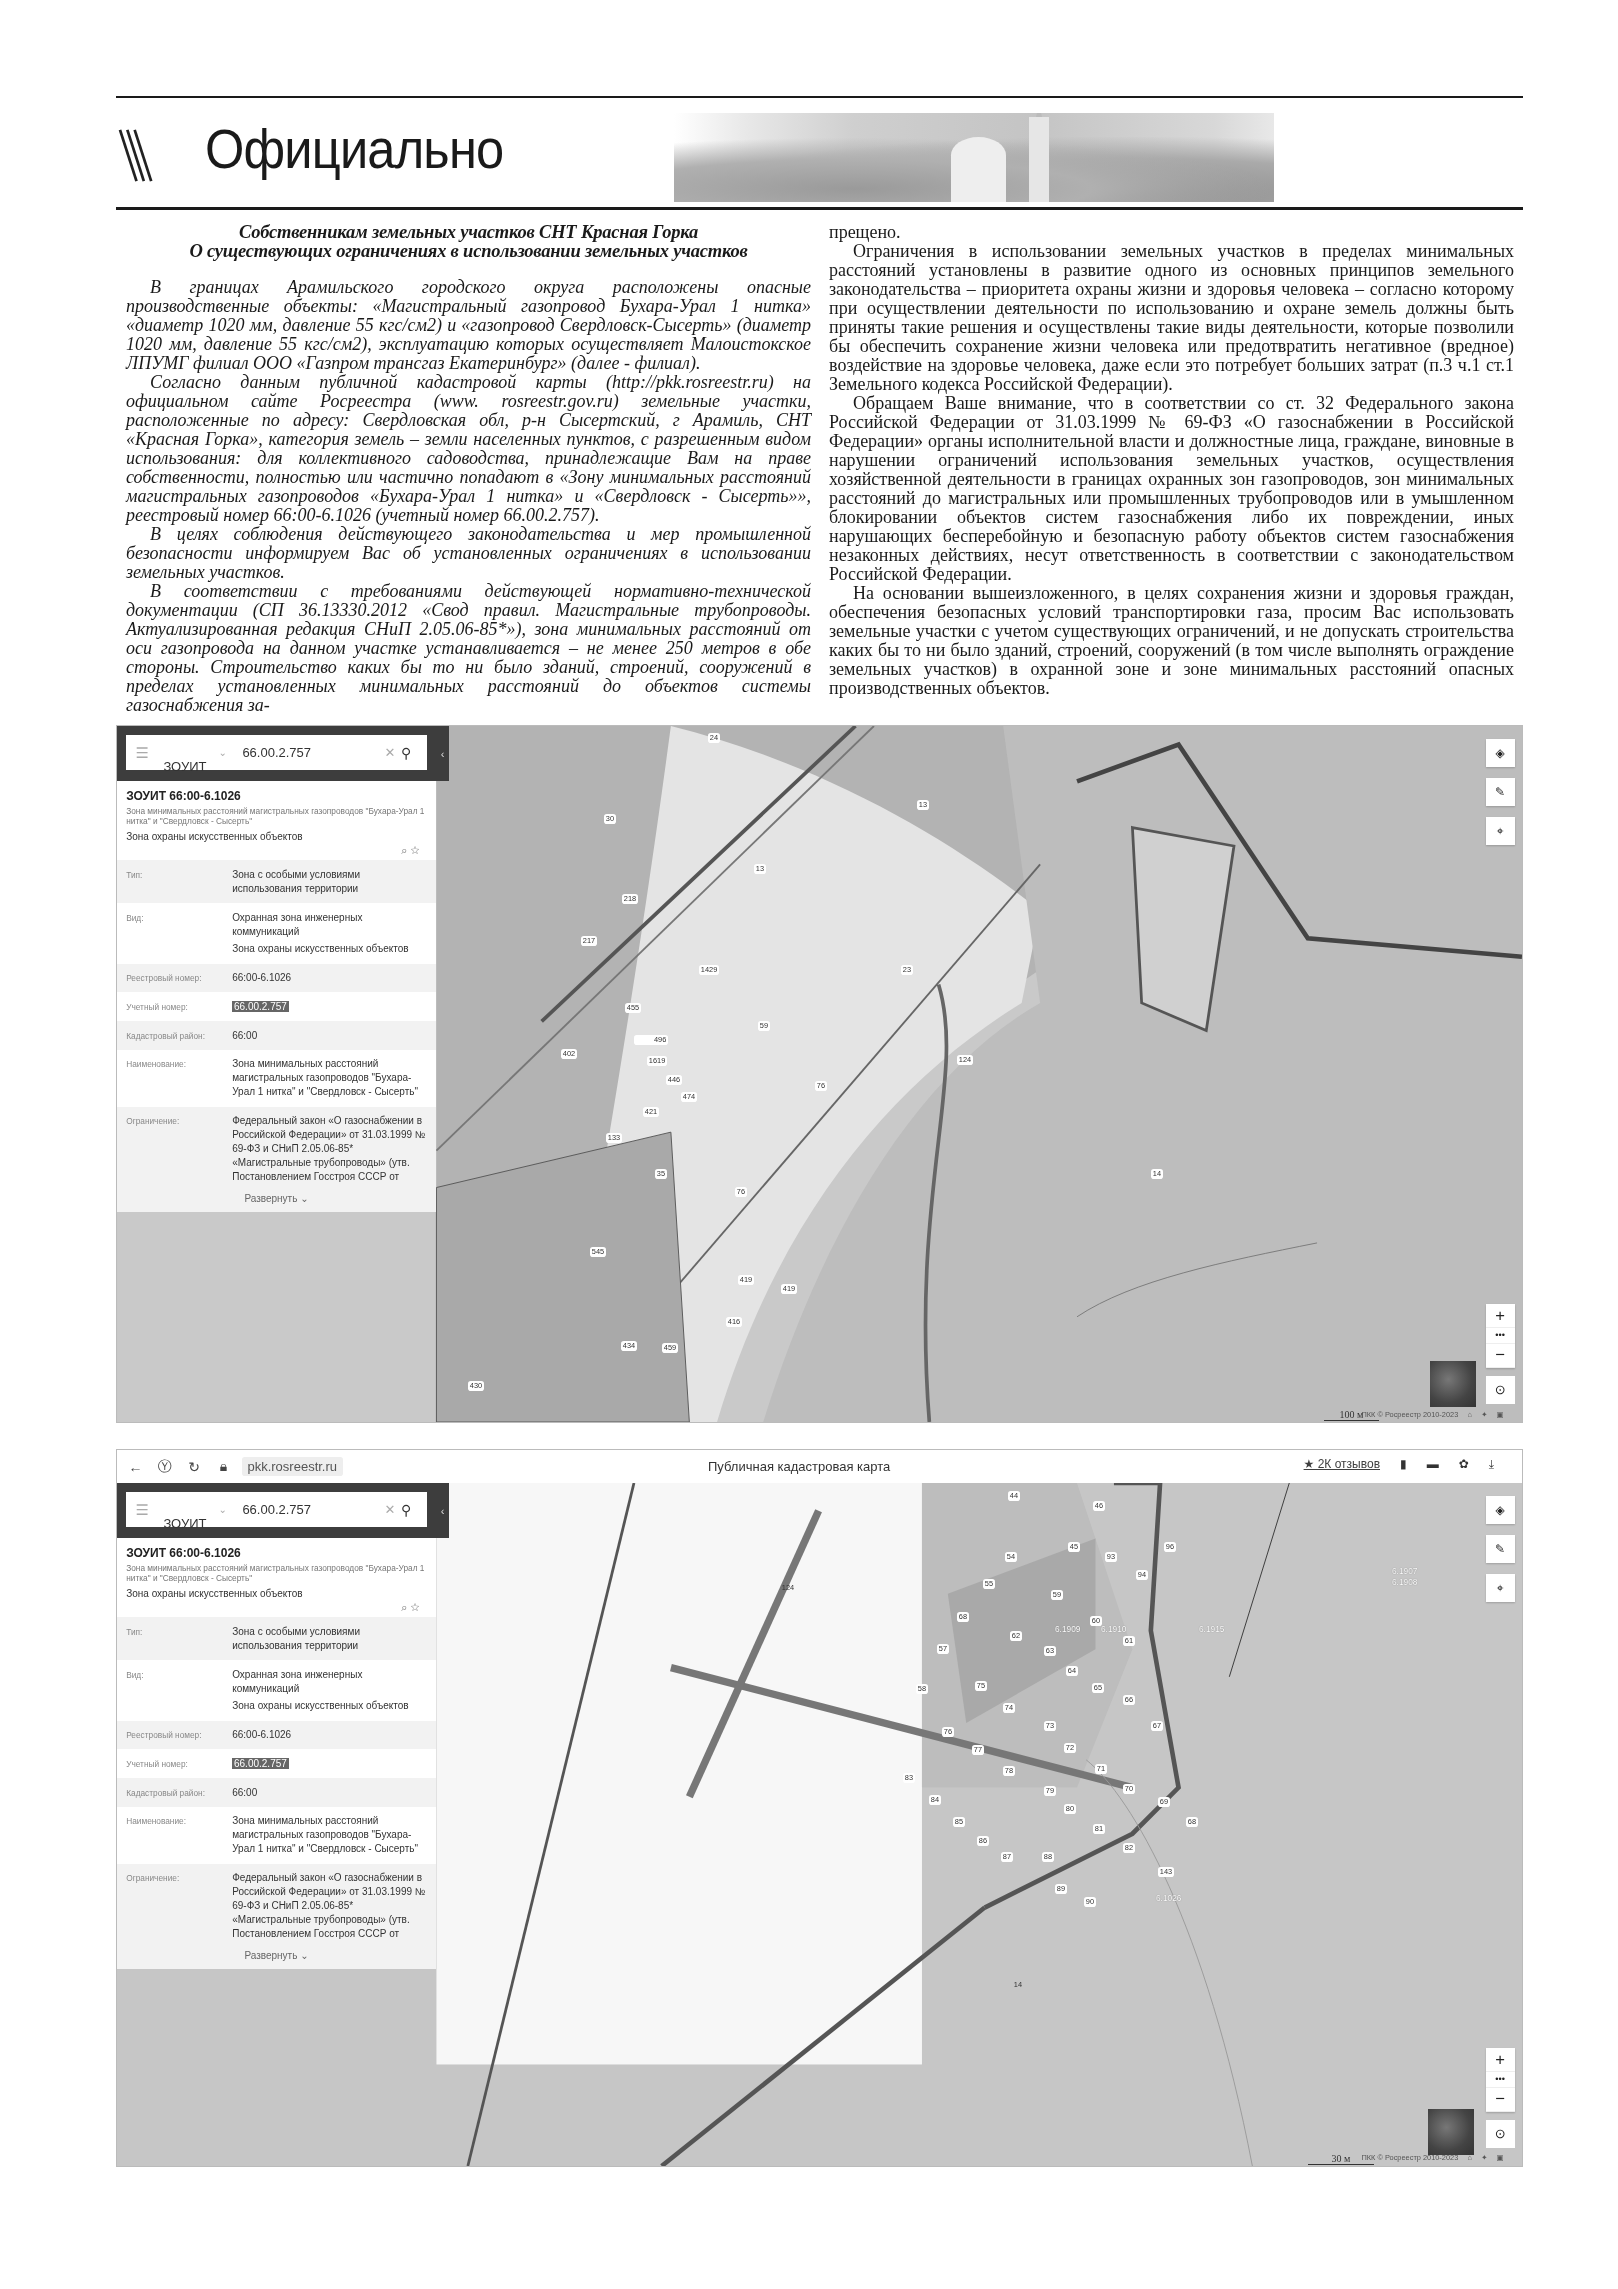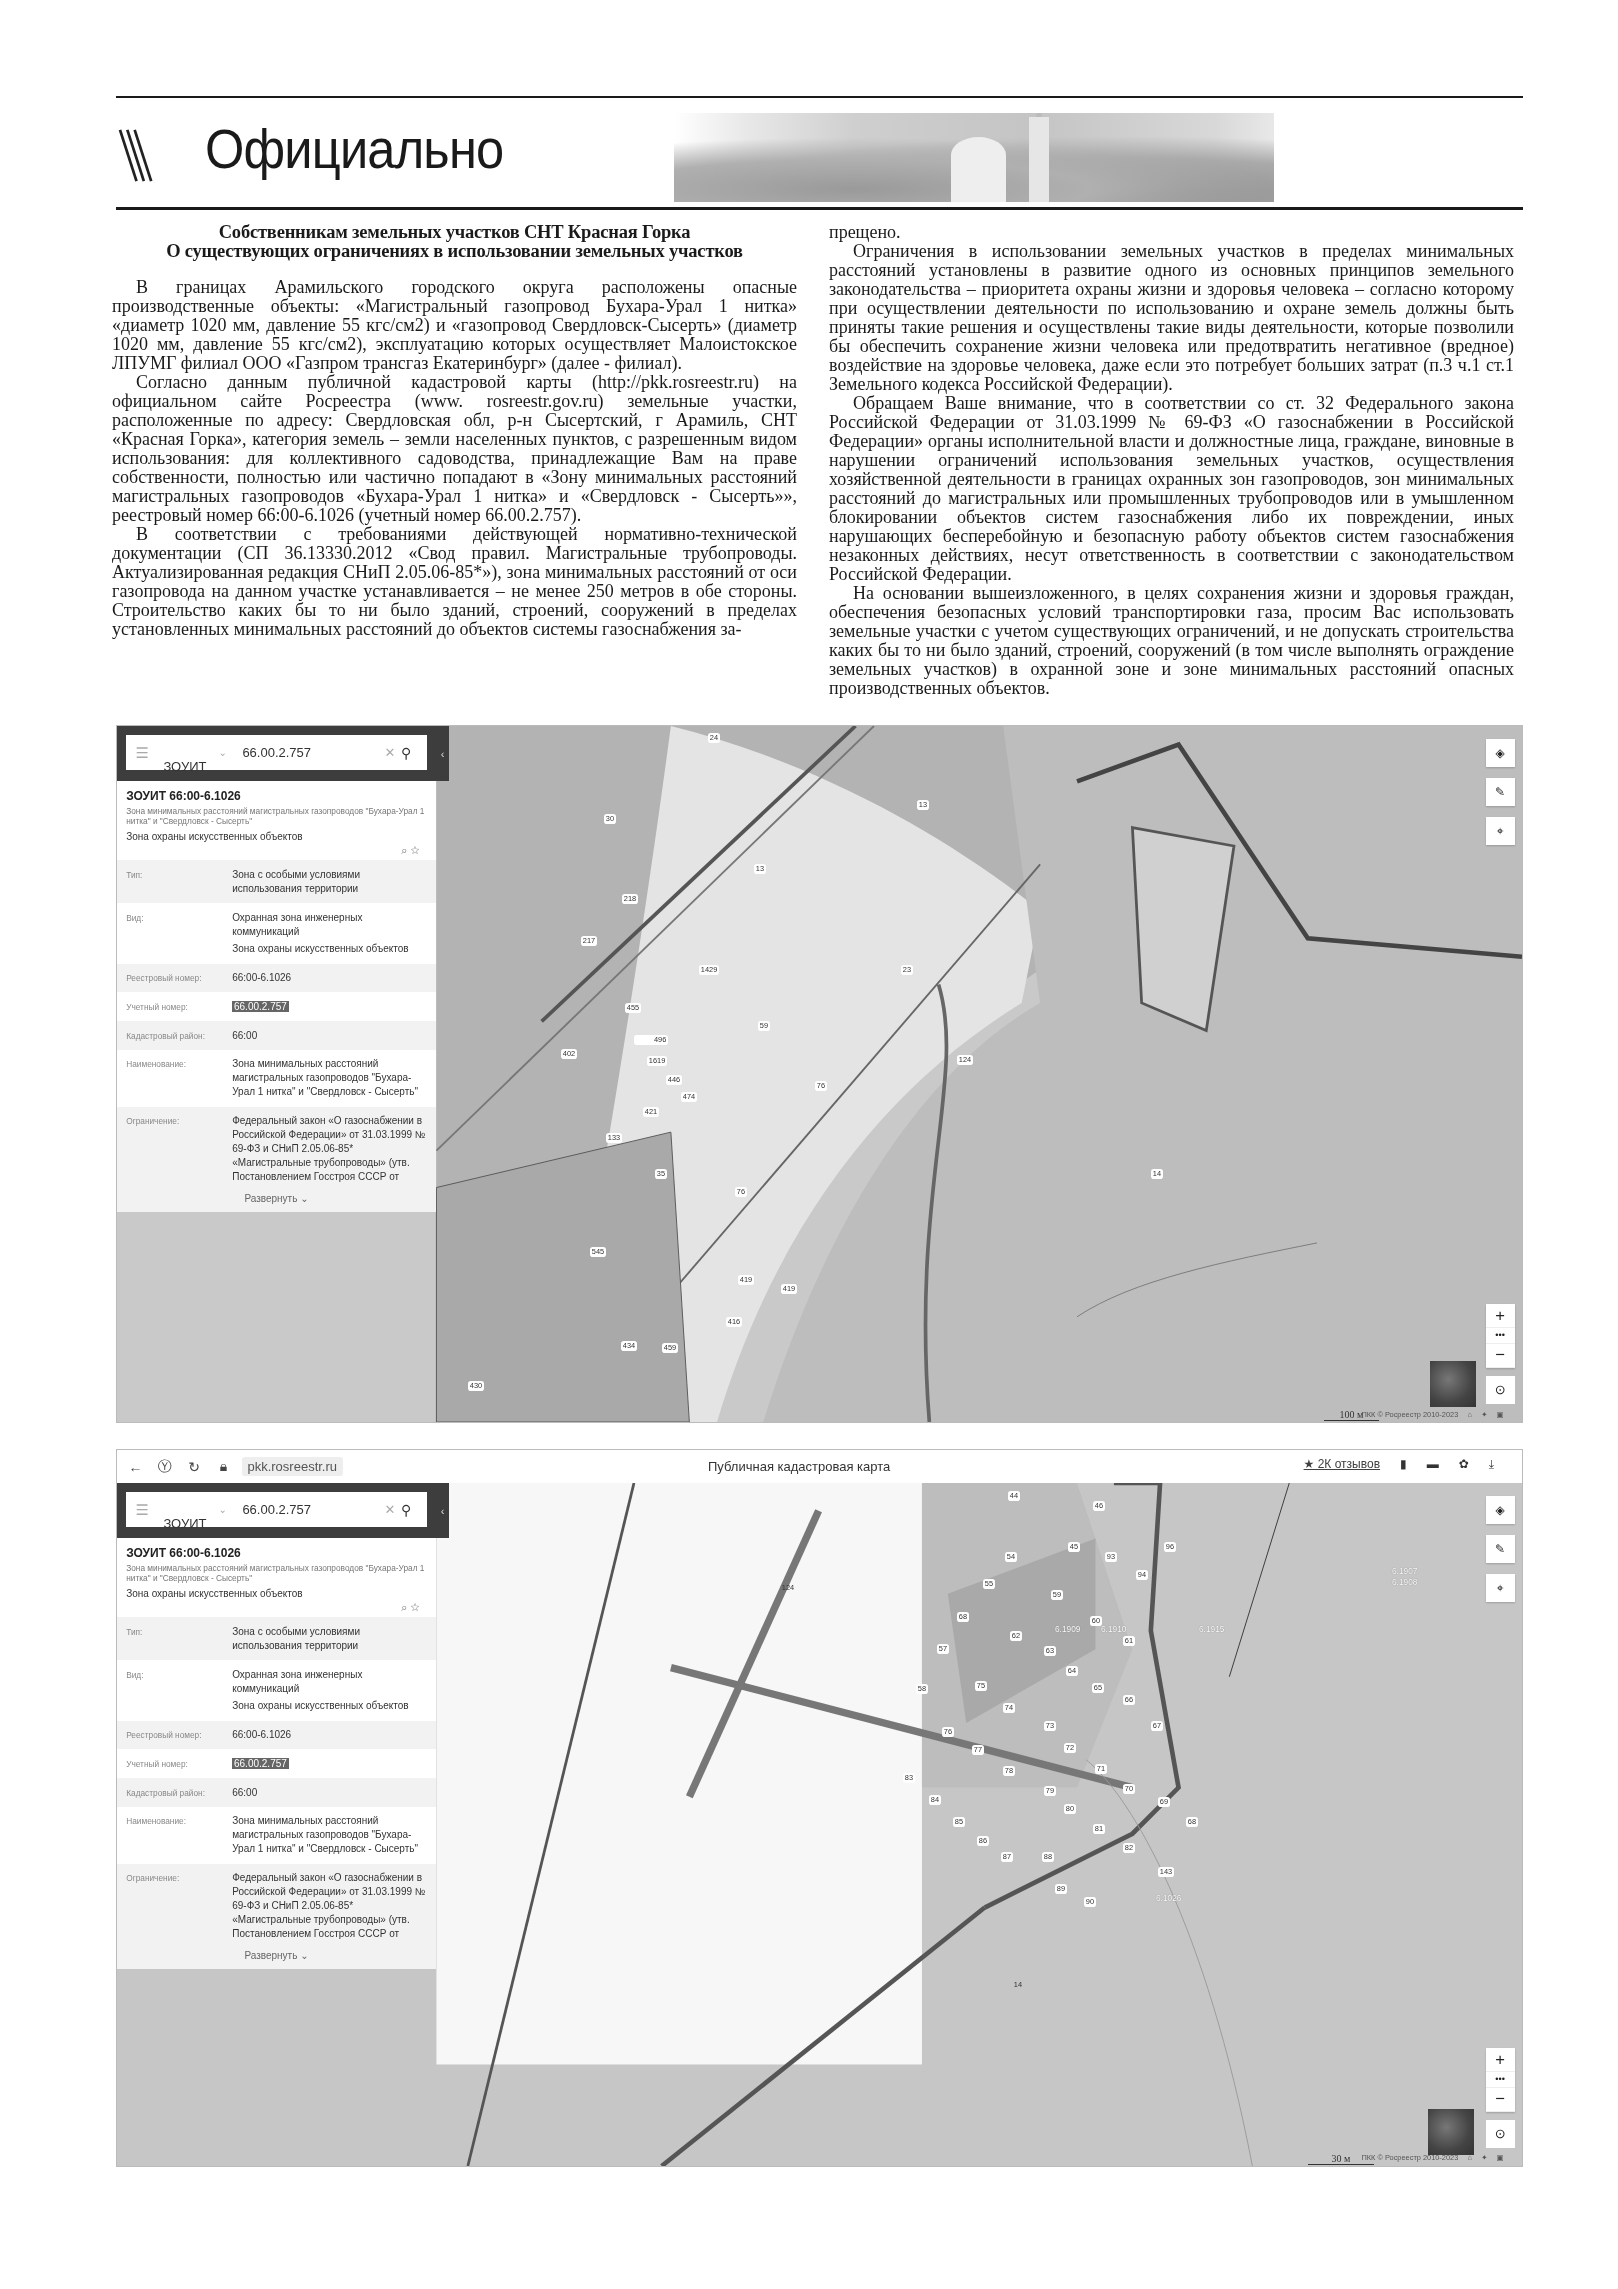--- a/index.html
+++ b/index.html
@@ -17,21 +17,21 @@
   .photo .spire{position:absolute;left:362px;bottom:85px;width:0;height:0;border-left:3.7px solid transparent;border-right:3.7px solid transparent;border-bottom:13px solid #bbb;}
   .logo{position:absolute;left:1060px;top:5.5px;width:347px;height:96px;}
   .coat{position:absolute;left:0;top:3.7px;width:37px;height:65px;background:#666;border-radius:3.7px 3.7px 16.6px 16.6px;}
   .coat:before{content:"";position:absolute;left:7.4px;top:-5.5px;width:22px;height:13px;background:#888;border-radius:9.2px 9.2px 1.8px 1.8px;}
   .logo .small{position:absolute;left:46px;top:0;font-family:"Liberation Sans",sans-serif;font-size:23px;font-weight:700;color:#2a2a2a;transform:scaleX(0.85);transform-origin:left top;}
   .logo .big{position:absolute;left:46px;top:16.6px;font-family:"Liberation Sans",sans-serif;font-size:54px;font-weight:700;color:#555;letter-spacing:-1.8px;transform:scaleX(0.78);transform-origin:left top;}
   .logo .num{position:absolute;left:242px;top:0;font-family:"Liberation Sans",sans-serif;font-size:81px;font-weight:700;color:#1a1a1a;letter-spacing:-3.7px;line-height:1;transform:scaleX(0.9);transform-origin:left top;}
   .logo .issue{position:absolute;left:0;top:72px;font-family:"Liberation Sans",sans-serif;font-size:20px;color:#222;transform:scaleX(0.82);transform-origin:left top;}
   
   .col{position:absolute;top:223px;width:685px;font-size:18px;line-height:19px;text-align:justify;}
-  .col.left{left:112px;}
+  .col.left{left:126px;font-style:italic;}
   .col.right{left:829px;top:223px;}
   .title{text-align:center;font-weight:700;font-size:18.5px;line-height:19.4px;margin:0 0 15.7px 0;letter-spacing:-0.2px;}
   .col p{margin:0;text-indent:24px;}
   .col p.noindent{text-indent:0;}
   
   .shot{position:absolute;left:116px;width:1405px;border:0.9px solid #bbb;overflow:hidden;background:#c8c8c8;}
   .shot1{top:725px;height:696px;}
   .shot2{top:1449px;height:716px;}
   .browserbar{position:absolute;left:0;top:0;width:100%;height:33px;background:#fff;display:flex;align-items:center;font-family:"Liberation Sans",sans-serif;font-size:12px;color:#333;}
   .bb-icon{width:22px;text-align:center;margin-left:7.4px;font-size:14px;color:#444;}
@@ -94,20 +94,21 @@
 </div>
 <div class="rule" style="top:207px;height:2.8px;"></div>
 
 <div class="col left">
   <div class="title">
     <div>Собственникам земельных участков СНТ Красная Горка</div>
     <div>О существующих ограничениях в использовании земельных участков</div>
   </div>
   <p>В границах Арамильского городского округа расположены опасные производственные объекты: «Магистральный газопровод Бухара-Урал 1 нитка» «диаметр 1020 мм, давление 55 кгс/см2) и «газопровод Свердловск-Сысерть» (диаметр 1020 мм, давление 55 кгс/см2), эксплуатацию которых осуществляет Малоистокское ЛПУМГ филиал ООО «Газпром трансгаз Екатеринбург» (далее - филиал).</p>
   <p>Согласно данным публичной кадастровой карты (http://pkk.rosreestr.ru) на официальном сайте Росреестра (www. rosreestr.gov.ru) земельные участки, расположенные по адресу: Свердловская обл, р-н Сысертский, г Арамиль, СНТ «Красная Горка», категория земель – земли населенных пунктов, с разрешенным видом использования: для коллективного садоводства, принадлежащие Вам на праве собственности, полностью или частично попадают в «Зону минимальных расстояний магистральных газопроводов «Бухара-Урал 1 нитка» и «Свердловск - Сысерть»», реестровый номер 66:00-6.1026 (учетный номер 66.00.2.757).</p>
+  <p>В целях соблюдения действующего законодательства и мер промышленной безопасности информируем Вас об установленных ограничениях в использовании земельных участков.</p>
   <p>В соответствии с требованиями действующей нормативно-технической документации (СП 36.13330.2012 «Свод правил. Магистральные трубопроводы. Актуализированная редакция СНиП 2.05.06-85*»), зона минимальных расстояний от оси газопровода на данном участке устанавливается – не менее 250 метров в обе стороны. Строительство каких бы то ни было зданий, строений, сооружений в пределах установленных минимальных расстояний до объектов системы газоснабжения за-</p>
 </div>
 
 <div class="col right">
   <p class="noindent">прещено.</p>
   <p>Ограничения в использовании земельных участков в пределах минимальных расстояний установлены в развитие одного из основных принципов земельного законодательства – приоритета охраны жизни и здоровья человека – согласно которому при осуществлении деятельности по использованию и охране земель должны быть приняты такие решения и осуществлены такие виды деятельности, которые позволили бы обеспечить сохранение жизни человека или предотвратить негативное (вредное) воздействие на здоровье человека, даже если это потребует больших затрат (п.3 ч.1 ст.1 Земельного кодекса Российской Федерации).</p>
   <p>Обращаем Ваше внимание, что в соответствии со ст. 32 Федерального закона Российской Федерации от 31.03.1999 № 69-ФЗ «О газоснабжении в Российской Федерации» органы исполнительной власти и должностные лица, граждане, виновные в нарушении ограничений использования земельных участков, осуществления хозяйственной деятельности в границах охранных зон газопроводов, зон минимальных расстояний до магистральных или промышленных трубопроводов или в умышленном блокировании объектов систем газоснабжения либо их повреждении, иных нарушающих бесперебойную и безопасную работу объектов систем газоснабжения незаконных действиях, несут ответственность в соответствии с законодательством Российской Федерации.</p>
   <p>На основании вышеизложенного, в целях сохранения жизни и здоровья граждан, обеспечения безопасных условий транспортировки газа, просим Вас использовать земельные участки с учетом существующих ограничений, и не допускать строительства каких бы то ни было зданий, строений, сооружений (в том числе выполнять ограждение земельных участков) в охранной зоне и зоне минимальных расстояний опасных производственных объектов.</p>
 </div>
 

